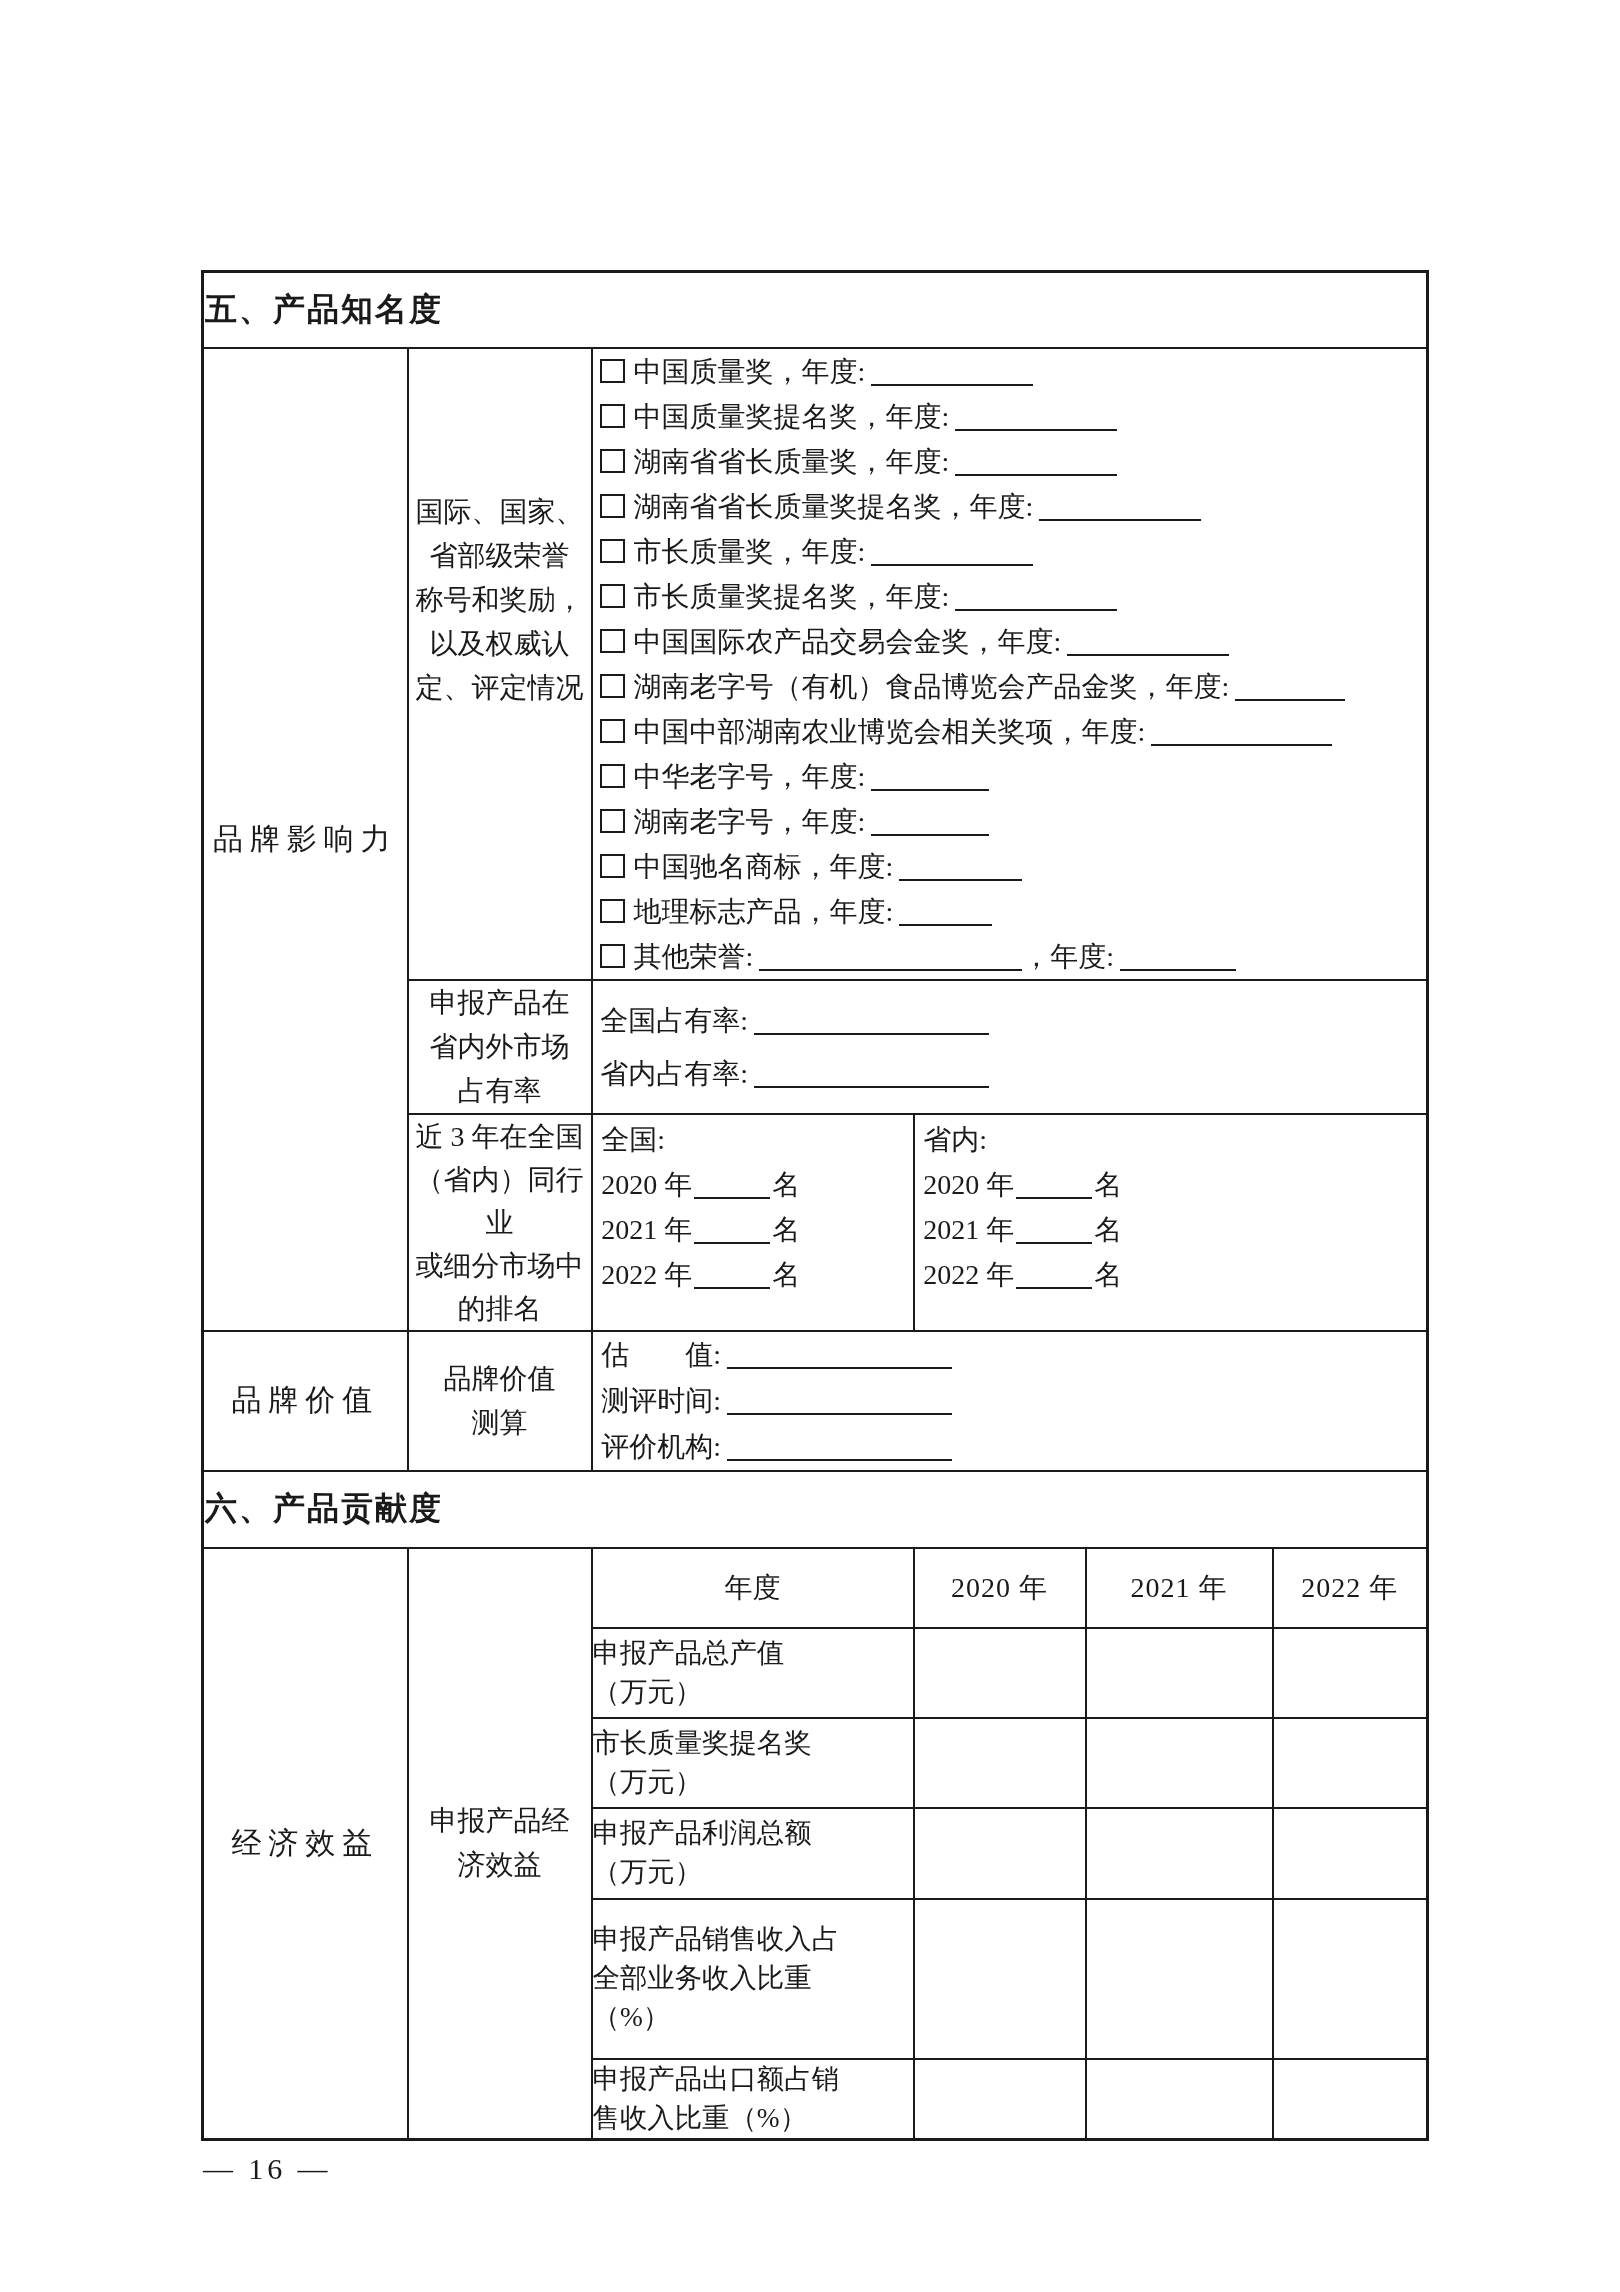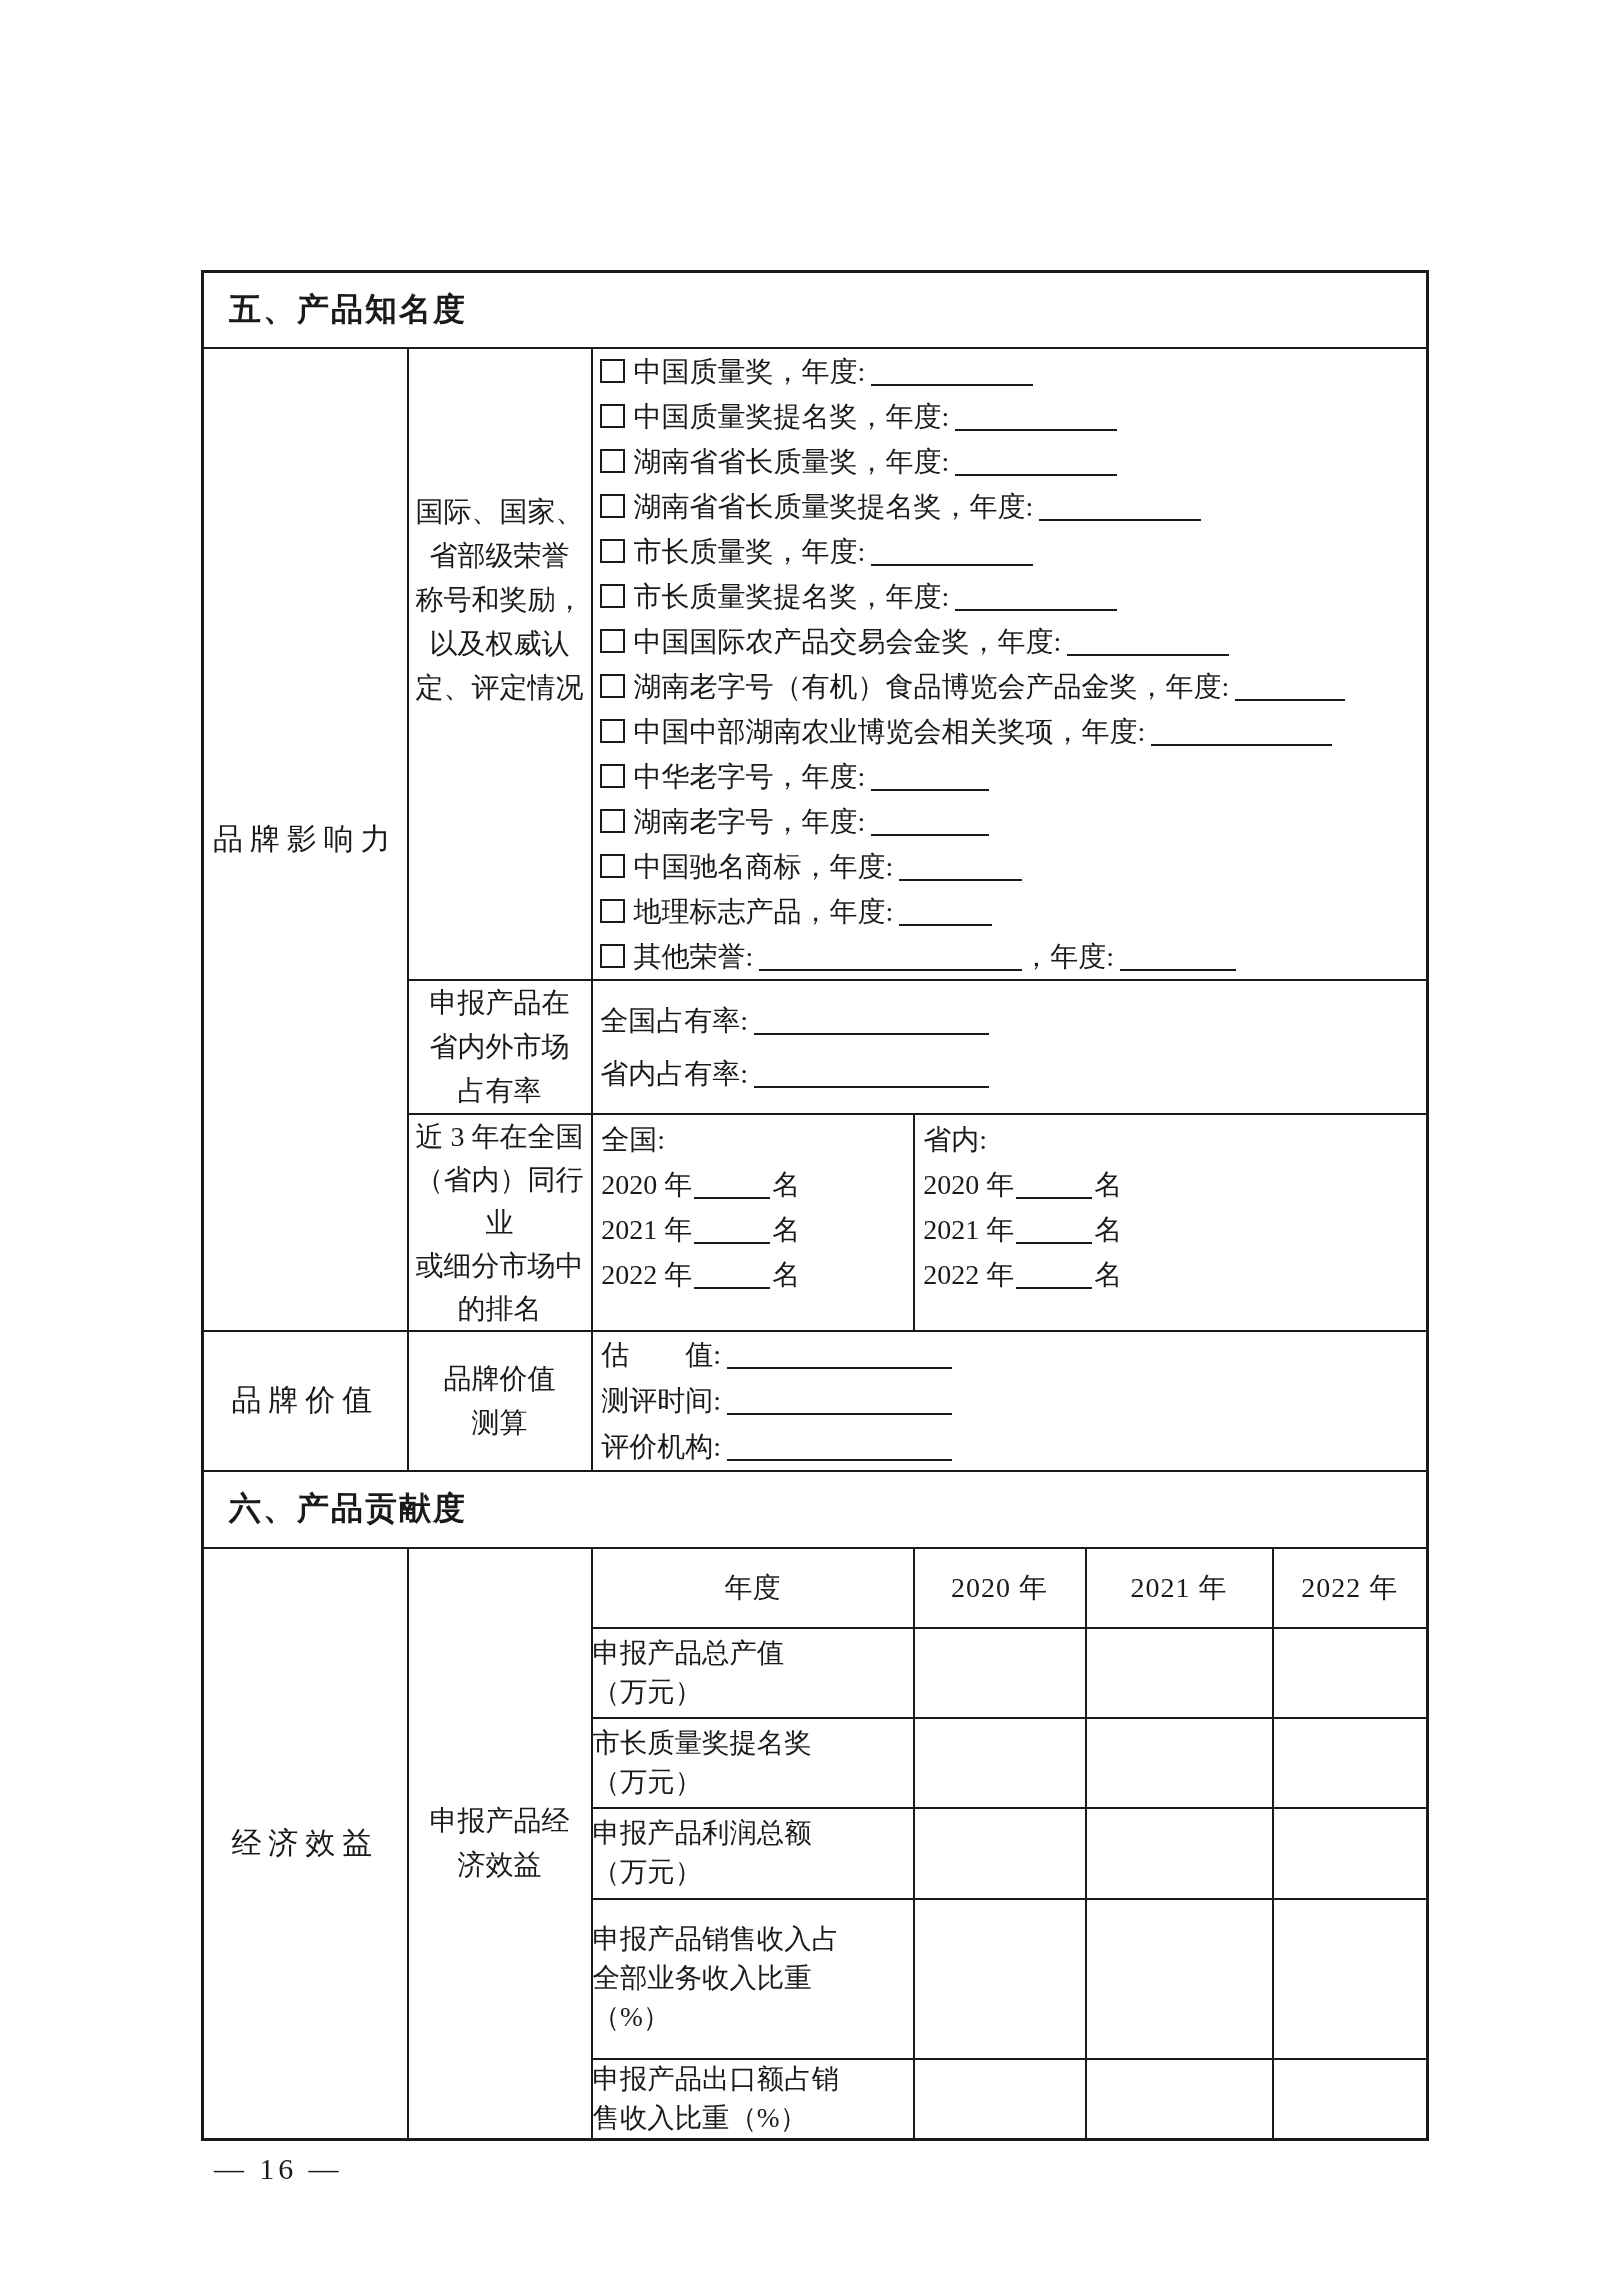--- a/index.html
+++ b/index.html
@@ -15,21 +15,21 @@
   table.form{
     position:absolute;left:201px;top:270px;width:1225px;
     border-collapse:collapse;table-layout:fixed;
     border:3.9px solid var(--ink);
   }
   td{border:2px solid var(--ink);vertical-align:middle;overflow:hidden;}
 
   
   td.sec-title{
     font-family:var(--sans);font-weight:bold;font-size:32px;
-    text-align:left;padding-left:25px;letter-spacing:2px;
+    text-align:left;padding-left:1px;letter-spacing:2px;
     border-top:2.9px solid var(--ink);border-bottom:2.9px solid var(--ink);
   }
 
   
   td.c1{
     text-align:center;font-size:30px;letter-spacing:6.9px;
   }
   
   td.c2{text-align:center;font-size:28px;border-radius:12px;}
   .c2 .ln{line-height:44px;}
@@ -66,21 +66,21 @@
   .bv-cell .ln{line-height:46px;white-space:nowrap;}
 
   
   td.m-head{text-align:center;font-size:28px;}
   td.y-head{text-align:center;font-size:28px;letter-spacing:1px;}
   td.metric{font-size:27.4px;}
   .metric .ln{line-height:39px;}
   td.val{background:var(--paper);}
 
   .page-num{
-    position:absolute;left:214px;top:2152px;width:196px;
+    position:absolute;left:203px;top:2152px;width:196px;
     font-size:30px;letter-spacing:3.9px;color:var(--ink);font-family:var(--serif);
   }
 </style>
 </head>
 <body>
 
 <div class="sheet">
 
   <table class="form">
     <colgroup>

